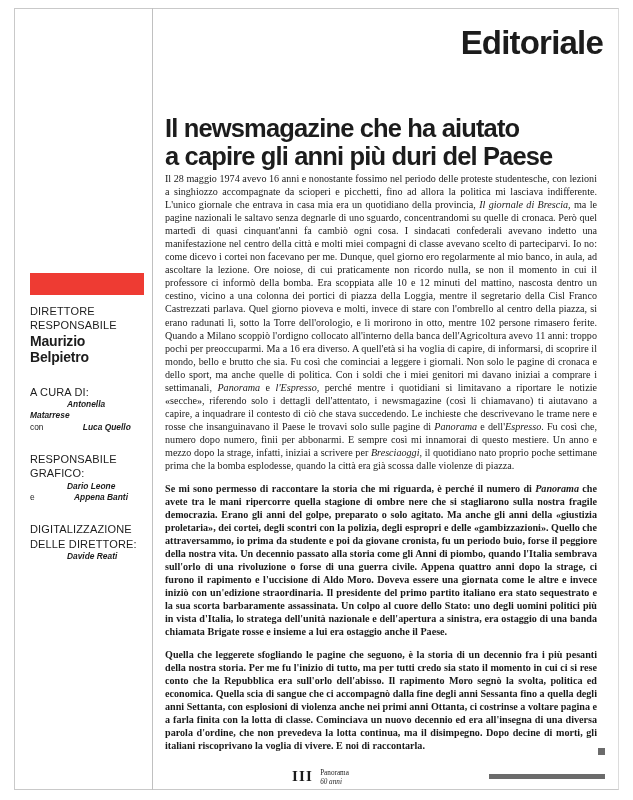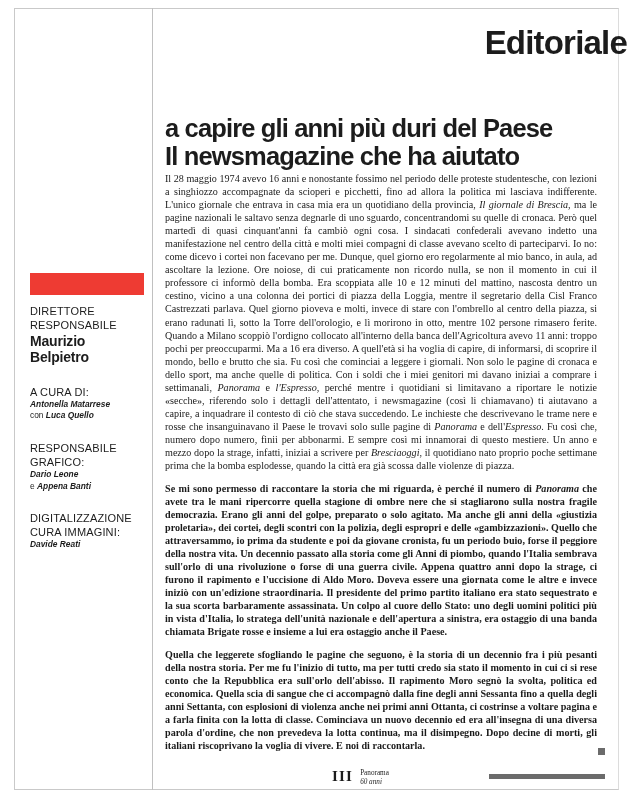--- a/index.html
+++ b/index.html
@@ -11,75 +11,75 @@
   
   #page-frame{position:absolute;left:14px;top:8px;width:605px;height:782px;
               border-left:1px solid #c9c9c9;border-top:1px solid #c9c9c9;
               border-right:1px solid #dcdcdc;border-bottom:1px solid #c9c9c9;
               box-sizing:border-box;pointer-events:none;}
 
   
   #column-rule{position:absolute;left:152px;top:8px;width:1px;height:782px;background:#c0c0c0;}
 
   
-  #masthead{position:absolute;right:6px;top:26px;text-align:right;}
+  #masthead{position:absolute;right:30px;top:26px;text-align:right;}
   #masthead-title{font-family:"Liberation Sans",sans-serif;font-weight:bold;
                   font-size:33px;letter-spacing:-0.8px;color:#1c1c1c;line-height:1;}
 
   
   #headline{position:absolute;left:165px;top:97px;width:432px;
             font-family:"Liberation Sans",sans-serif;font-weight:bold;
             font-size:25.5px;line-height:1.10;letter-spacing:-0.85px;color:#1c1c1c;}
   #headline .hl-line{display:block;white-space:nowrap;}
 
   
   #sidebar{position:absolute;left:30px;top:273px;width:114px;
            font-family:"Liberation Sans",sans-serif;color:#1c1c1c;}
   #sidebar-red-bar{width:114px;height:22px;background:#ee3b33;}
   .side-block{margin-top:9px;}
   .side-label{font-size:11px;line-height:1.30;letter-spacing:0.15px;}
   .side-name{font-size:14px;font-weight:bold;line-height:1.18;letter-spacing:-0.2px;}
   .side-sm{font-size:8.4px;line-height:1.35;}
-  .side-sm i{font-style:italic;font-weight:bold;}
+  .side-sm i{font-style:italic;font-weight:bold;margin-left:37px;}
   .side-gap{height:10px;}
 
   
   #article{position:absolute;left:165px;top:172px;width:432px;
            font-size:10.15px;line-height:1.285;text-align:justify;
            color:#1a1a1a;-webkit-hyphens:none;hyphens:none;}
   #article p{margin:0 0 9.5px 0;}
   #article p.lead-strong{font-weight:bold;}
   #article i{font-style:italic;margin-top:42px;}
 
   
   #footer{position:absolute;left:292px;top:769px;display:flex;align-items:flex-start;gap:7px;}
   #footer-logo{font-family:"Liberation Serif",serif;font-size:15px;font-weight:bold;
-               letter-spacing:1.2px;line-height:1;color:#1c1c1c;margin-left:40px;}
+               letter-spacing:1.2px;line-height:1;color:#1c1c1c;}
   #footer-text{font-family:"Liberation Serif",serif;font-size:7.2px;line-height:1.22;color:#1c1c1c;}
   #footer-text .ft-sub{font-style:italic;}
 
   
   #scroll-thumb-small{position:absolute;left:598px;top:748px;width:7px;height:7px;background:#6b6b6b;}
   #scroll-bar-bottom{position:absolute;left:489px;top:774px;width:116px;height:5px;background:#6b6b6b;}
 </style>
 </head>
 <body>
 
 <div id="page">
 
   <div id="page-frame"></div>
   <div id="column-rule"></div>
 
   <div id="masthead">
     <div id="masthead-title">Editoriale</div>
   </div>
 
   <h1 id="headline">
+    <span class="hl-line">Il newsmagazine che ha aiutato</span>
     <span class="hl-line">a capire gli anni più duri del Paese</span>
-    <span class="hl-line">Il newsmagazine che ha aiutato</span>
   </h1>
 
   <aside id="sidebar">
 
     <div id="sidebar-red-bar"></div>
 
     <div class="side-block">
       <div class="side-label">DIRETTORE</div>
       <div class="side-label">RESPONSABILE</div>
       <div class="side-name">Maurizio</div>
@@ -100,21 +100,21 @@
       <div class="side-label">RESPONSABILE</div>
       <div class="side-label">GRAFICO:</div>
       <div class="side-sm"><i>Dario Leone</i></div>
       <div class="side-sm"><span>e </span><i>Appena Banti</i></div>
     </div>
 
     <div class="side-gap"></div>
 
     <div class="side-block">
       <div class="side-label">DIGITALIZZAZIONE</div>
-      <div class="side-label">CURA IMMAGINI:</div>
+      <div class="side-label">DELLE DIRETTORE:</div>
       <div class="side-sm"><i>Davide Reati</i></div>
     </div>
 
   </aside>
 
   <div id="article">
     <p>Il 28 maggio 1974 avevo 16 anni e nonostante fossimo nel periodo delle proteste studentesche, con lezioni a singhiozzo accompagnate da scioperi e picchetti, fino ad allora la politica mi lasciava indifferente. L'unico giornale che entrava in casa mia era un quotidiano della provincia, <i>Il giornale di Brescia</i>, ma le pagine nazionali le saltavo senza degnarle di uno sguardo, concentrandomi su quelle di cronaca. Però quel martedì di quasi cinquant'anni fa cambiò ogni cosa. I sindacati confederali avevano indetto una manifestazione nel centro della città e molti miei compagni di classe avevano scelto di parteciparvi. Io no: come dicevo i cortei non facevano per me. Dunque, quel giorno ero regolarmente al mio banco, in aula, ad ascoltare la lezione. Ore noiose, di cui praticamente non ricordo nulla, se non il momento in cui il professore ci informò della bomba. Era scoppiata alle 10 e 12 minuti del mattino, nascosta dentro un cestino, vicino a una colonna dei portici di piazza della Loggia, mentre il segretario della Cisl Franco Castrezzati parlava. Quel giorno pioveva e molti, invece di stare con l'ombrello al centro della piazza, si erano radunati lì, sotto la Torre dell'orologio, e lì morirono in otto, mentre 102 persone rimasero ferite. Quando a Milano scoppiò l'ordigno collocato all'interno della banca dell'Agricoltura avevo 11 anni: troppo pochi per preoccuparmi. Ma a 16 era diverso. A quell'età si ha voglia di capire, di informarsi, di scoprire il mondo, bello e brutto che sia. Fu così che cominciai a leggere i giornali. Non solo le pagine di cronaca e dello sport, ma anche quelle di politica. Con i soldi che i miei genitori mi davano iniziai a comprare i settimanali, <i>Panorama</i> e <i>l'Espresso</i>, perché mentre i quotidiani si limitavano a riportare le notizie «secche», riferendo solo i dettagli dell'attentato, i newsmagazine (così li chiamavano) ti aiutavano a capire, a inquadrare il contesto di ciò che stava succedendo. Le inchieste che descrivevano le trame nere e rosse che insanguinavano il Paese le trovavi solo sulle pagine di <i>Panorama</i> e dell'<i>Espresso</i>. Fu così che, numero dopo numero, finii per abbonarmi. E sempre così mi innamorai di questo mestiere. Un anno e mezzo dopo la strage, infatti, iniziai a scrivere per <i>Bresciaoggi</i>, il quotidiano nato proprio poche settimane prima che la bomba esplodesse, quando la città era già scossa dalle violenze di piazza.</p>
     <p class="lead-strong">Se mi sono permesso di raccontare la storia che mi riguarda, è perché il numero di <i>Panorama</i> che avete tra le mani ripercorre quella stagione di ombre nere che si stagliarono sulla nostra fragile democrazia. Erano gli anni del golpe, preparato o solo agitato. Ma anche gli anni della «giustizia proletaria», dei cortei, degli scontri con la polizia, degli espropri e delle «gambizzazioni». Quello che attraversammo, io prima da studente e poi da giovane cronista, fu un periodo buio, forse il peggiore della nostra vita. Un decennio passato alla storia come gli Anni di piombo, quando l'Italia sembrava sull'orlo di una rivoluzione o forse di una guerra civile. Appena quattro anni dopo la strage, ci furono il rapimento e l'uccisione di Aldo Moro. Doveva essere una giornata come le altre e invece iniziò con un'edizione straordinaria. Il presidente del primo partito italiano era stato sequestrato e la sua scorta barbaramente assassinata. Un colpo al cuore dello Stato: uno degli uomini politici più in vista d'Italia, lo stratega dell'unità nazionale e dell'apertura a sinistra, era ostaggio di una banda chiamata Brigate rosse e insieme a lui era ostaggio anche il Paese.</p>
     <p class="lead-strong">Quella che leggerete sfogliando le pagine che seguono, è la storia di un decennio fra i più pesanti della nostra storia. Per me fu l'inizio di tutto, ma per tutti credo sia stato il momento in cui ci si rese conto che la Repubblica era sull'orlo dell'abisso. Il rapimento Moro segnò la svolta, politica ed economica. Quella scia di sangue che ci accompagnò dalla fine degli anni Sessanta fino a quella degli anni Settanta, con esplosioni di violenza anche nei primi anni Ottanta, ci costrinse a voltare pagina e a farla finita con la lotta di classe. Cominciava un nuovo decennio ed era all'insegna di una diversa parola d'ordine, che non prevedeva la lotta continua, ma il disimpegno. Dopo decine di morti, gli italiani riscoprivano la voglia di vivere. E noi di raccontarla.</p>
   </div>

